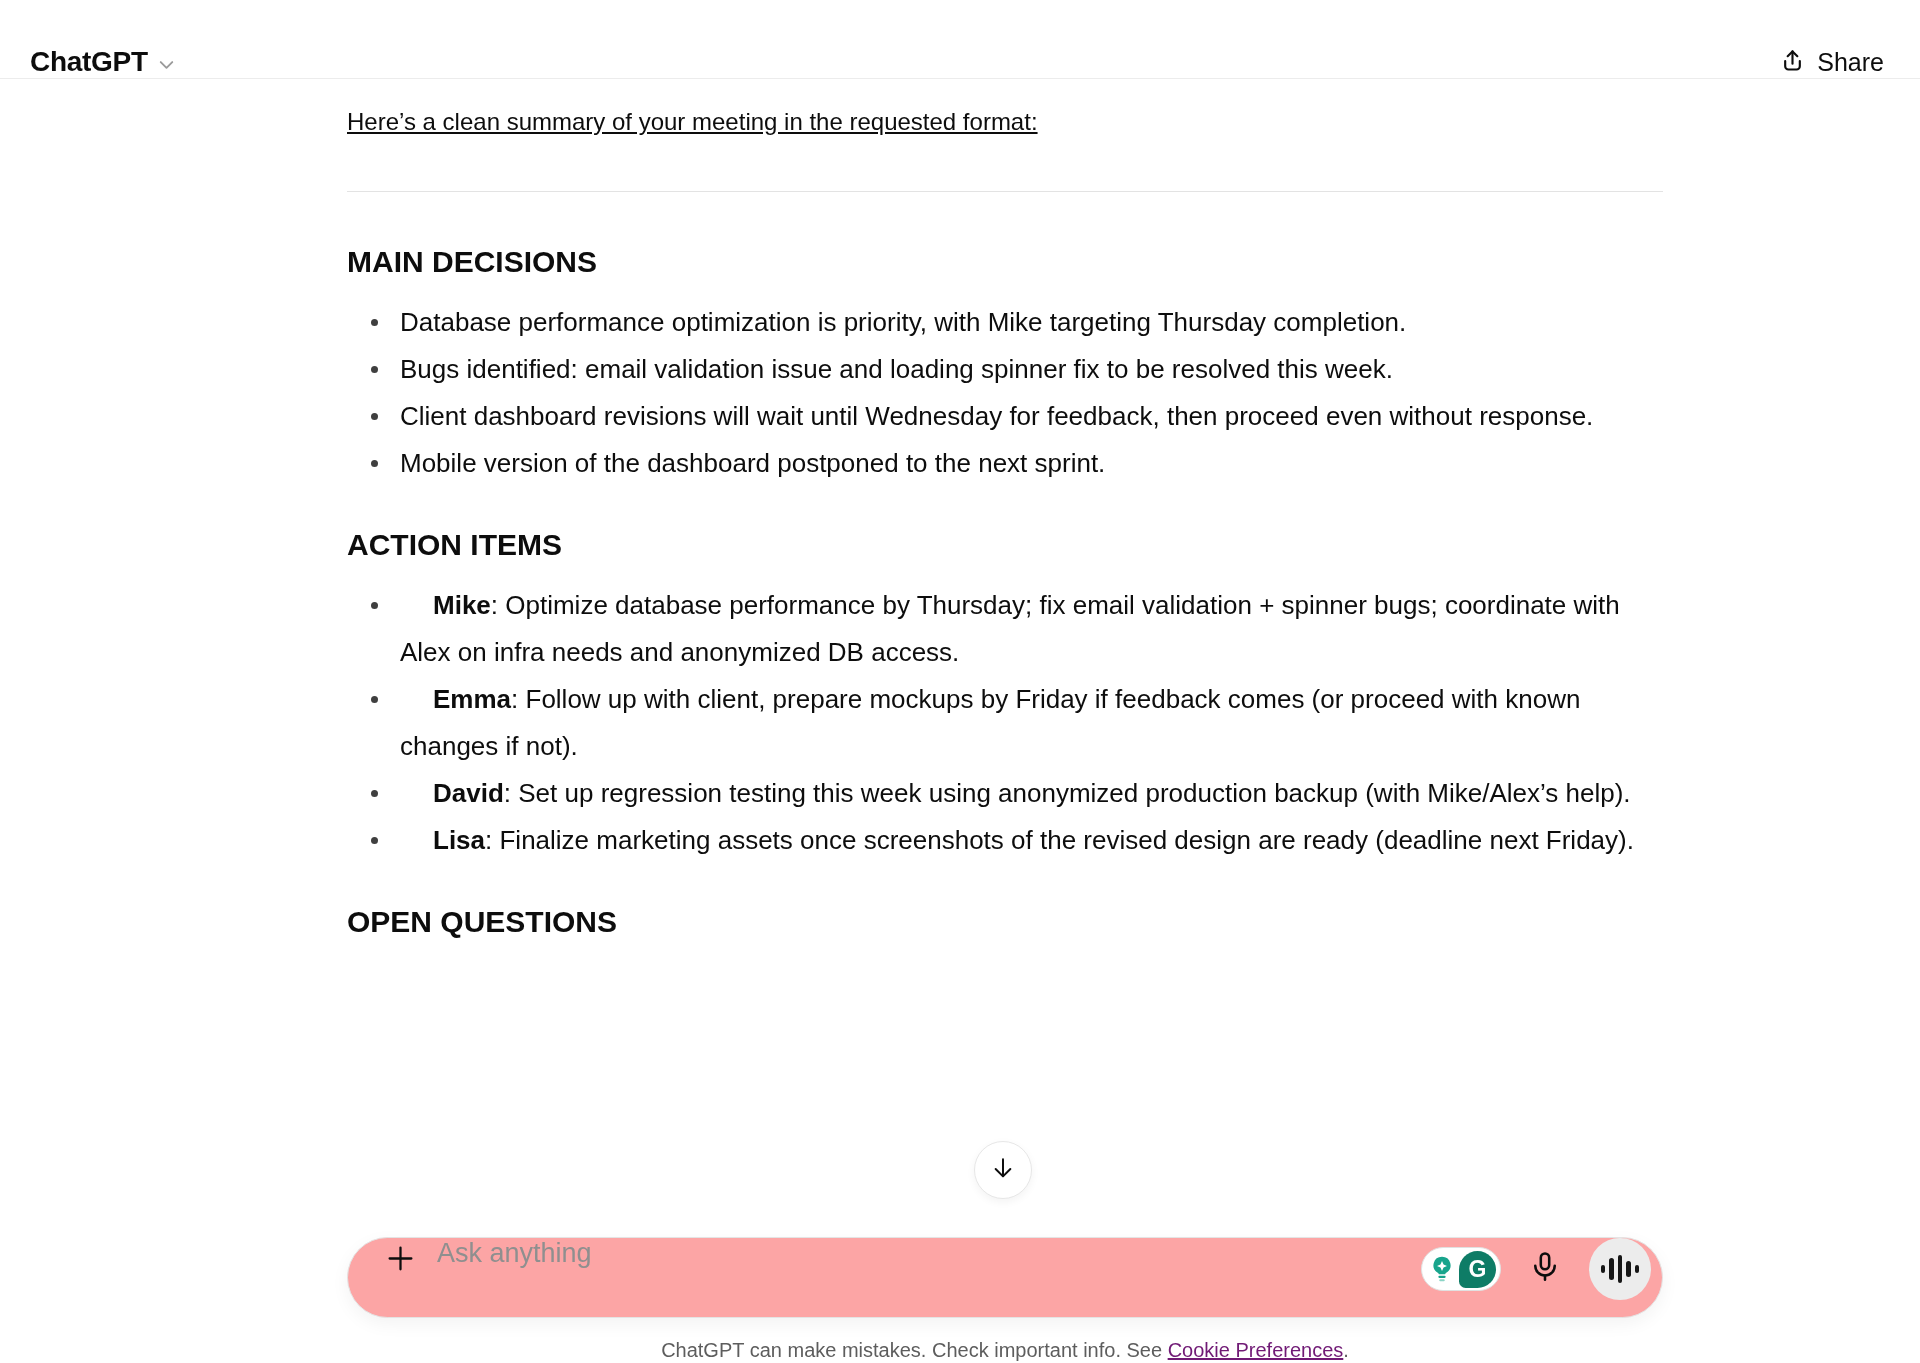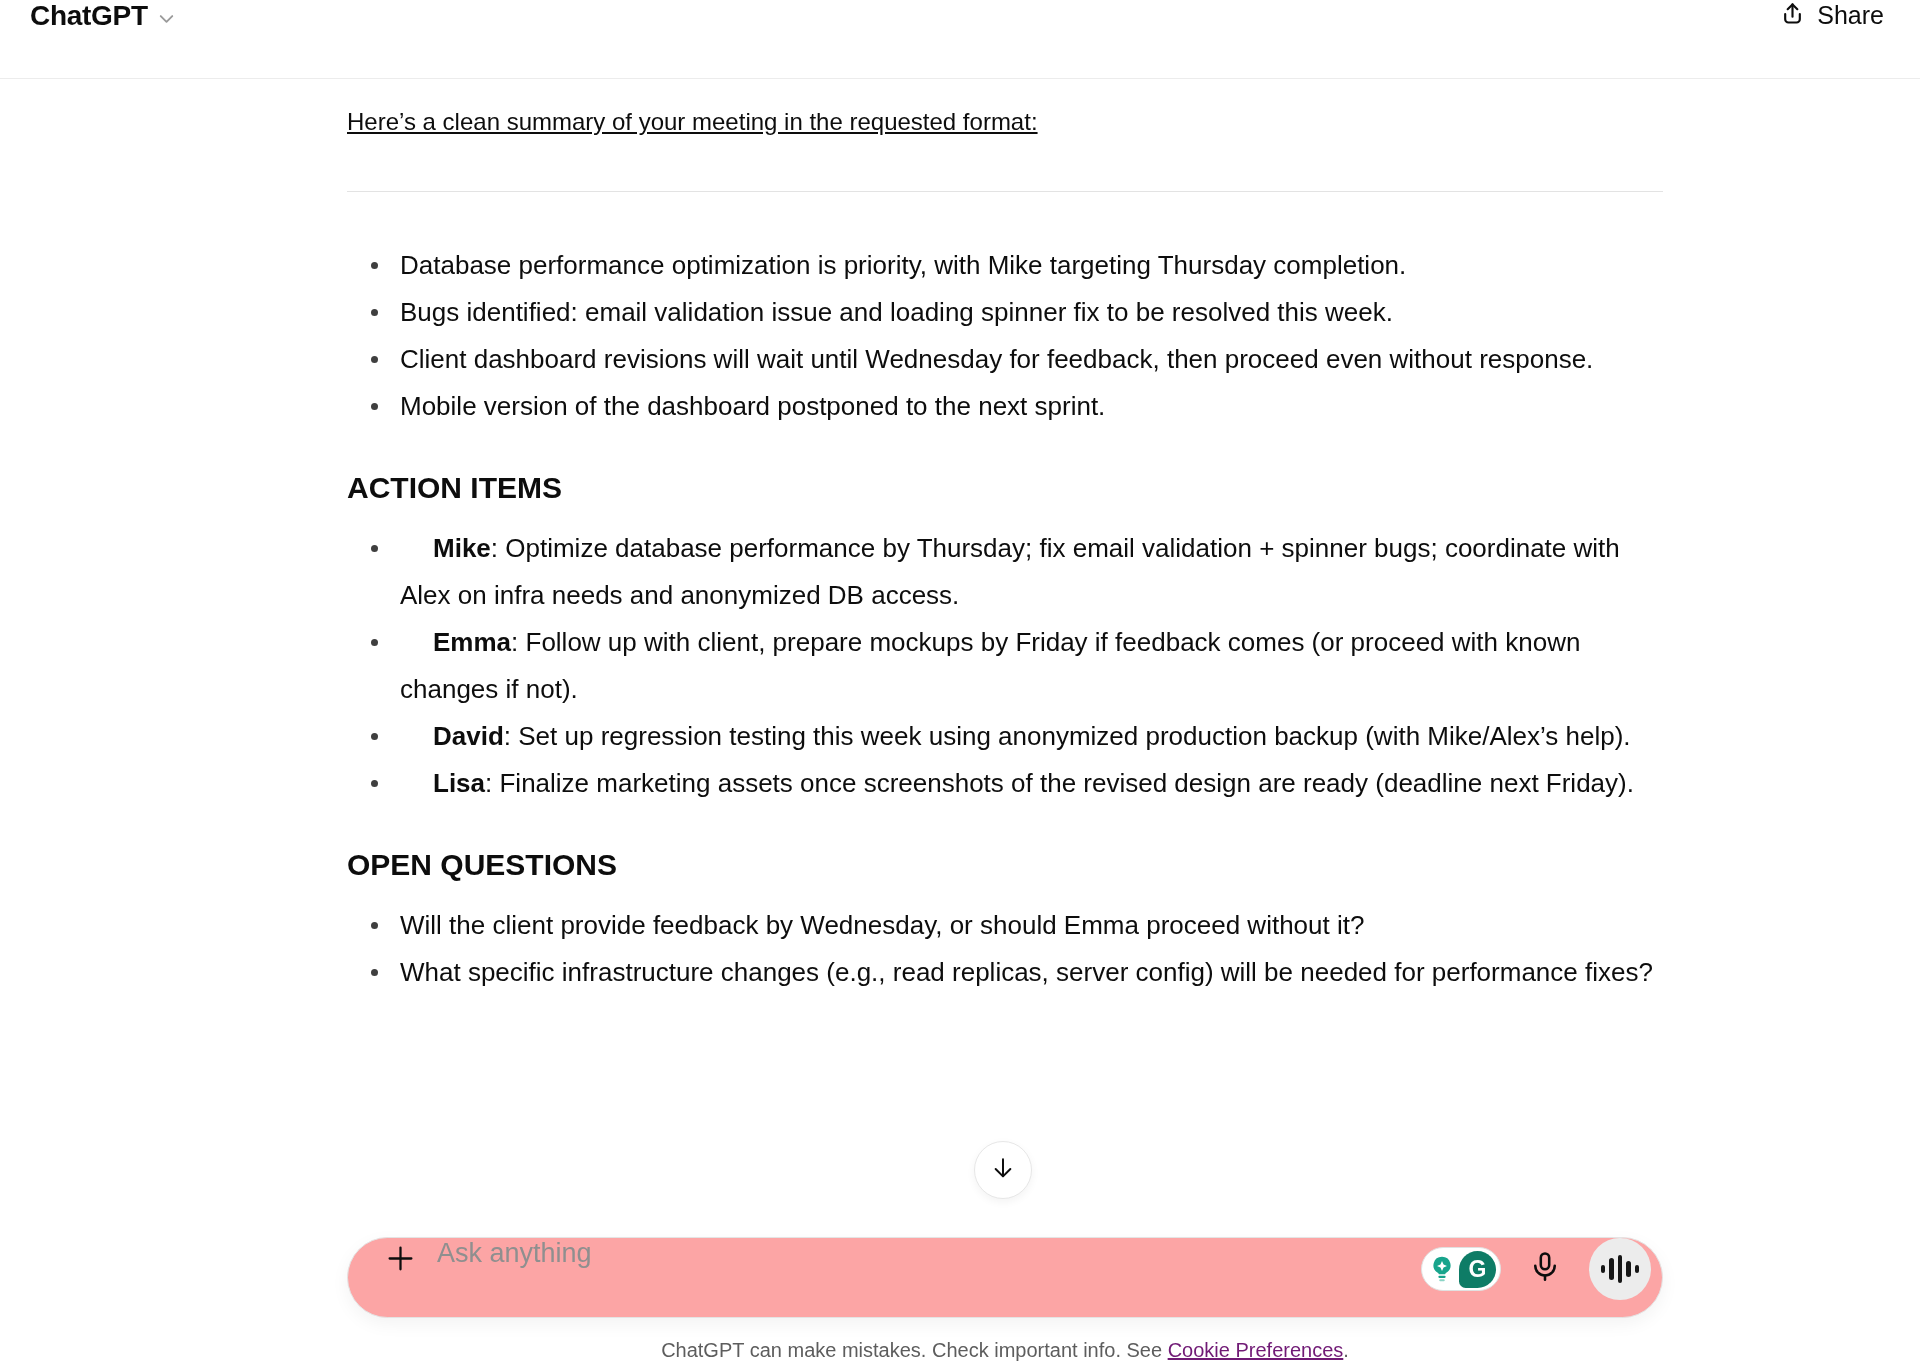--- a/index.html
+++ b/index.html
@@ -7,21 +7,21 @@
   body {
     position:relative; background:#ffffff; overflow:hidden;
     font-family:"Liberation Sans","DejaVu Sans",sans-serif;
     color:#0d0d0d; -webkit-font-smoothing:antialiased;
   }
 
   
   .header {
     position:absolute; top:0; left:0; right:0; height:79px; background:#fff;
     border-bottom:1px solid #ececec;
-    display:flex; align-items:flex-start; justify-content:space-between;
+    display:flex; align-items:flex-end; justify-content:space-between;
     padding:0 36px 0 30px; z-index:30;
   }
   .brand { display:flex; align-items:center; gap:7px; cursor:pointer; }
   .brand-label { font-size:28px; font-weight:600; letter-spacing:-0.3px; }
   .brand-chev { display:flex; align-items:center; margin-top:4px; }
   .share-btn { display:flex; align-items:center; gap:11px; cursor:pointer; }
   .share-label { font-size:25px; font-weight:500; }
 
   
   .content {
@@ -124,40 +124,37 @@
       </svg>
     </span>
     <span class="share-label">Share</span>
   </div>
 </div>
 
 <div class="content">
   <p class="intro">Here’s a clean summary of your meeting in the requested format:</p>
   <hr class="divider">
 
+  <h3 class="section-heading first">MAIN DECISIONS</h3>
   <ul class="bullets">
     <li>Database performance optimization is priority, with Mike targeting Thursday completion.</li>
     <li>Bugs identified: email validation issue and loading spinner fix to be resolved this week.</li>
     <li>Client dashboard revisions will wait until Wednesday for feedback, then proceed even without response.</li>
     <li>Mobile version of the dashboard postponed to the next sprint.</li>
   </ul>
 
   <h3 class="section-heading">ACTION ITEMS</h3>
   <ul class="bullets">
     <li><strong>Mike</strong><span>: Optimize database performance by Thursday; fix email validation + spinner bugs; coordinate with Alex on infra needs and anonymized DB access.</span></li>
     <li><strong>Emma</strong><span>: Follow up with client, prepare mockups by Friday if feedback comes (or proceed with known changes if not).</span></li>
     <li><strong>David</strong><span>: Set up regression testing this week using anonymized production backup (with Mike/Alex’s help).</span></li>
     <li><strong>Lisa</strong><span>: Finalize marketing assets once screenshots of the revised design are ready (deadline next Friday).</span></li>
   </ul>
 
   <h3 class="section-heading">OPEN QUESTIONS</h3>
-  <ul class="bullets">
-    <li>Will the client provide feedback by Wednesday, or should Emma proceed without it?</li>
-    <li>What specific infrastructure changes (e.g., read replicas, server config) will be needed for performance fixes?</li>
-  </ul>
 </div>
 
 <div class="scroll-btn">
   <span>
     <svg width="28" height="28" viewBox="0 0 24 24" fill="none" stroke="#0d0d0d" stroke-width="1.7" stroke-linecap="round" stroke-linejoin="round">
       <path d="M12 4.5v14.2"></path>
       <path d="M5.7 12.9l6.3 6.3 6.3-6.3"></path>
     </svg>
   </span>
 </div>

